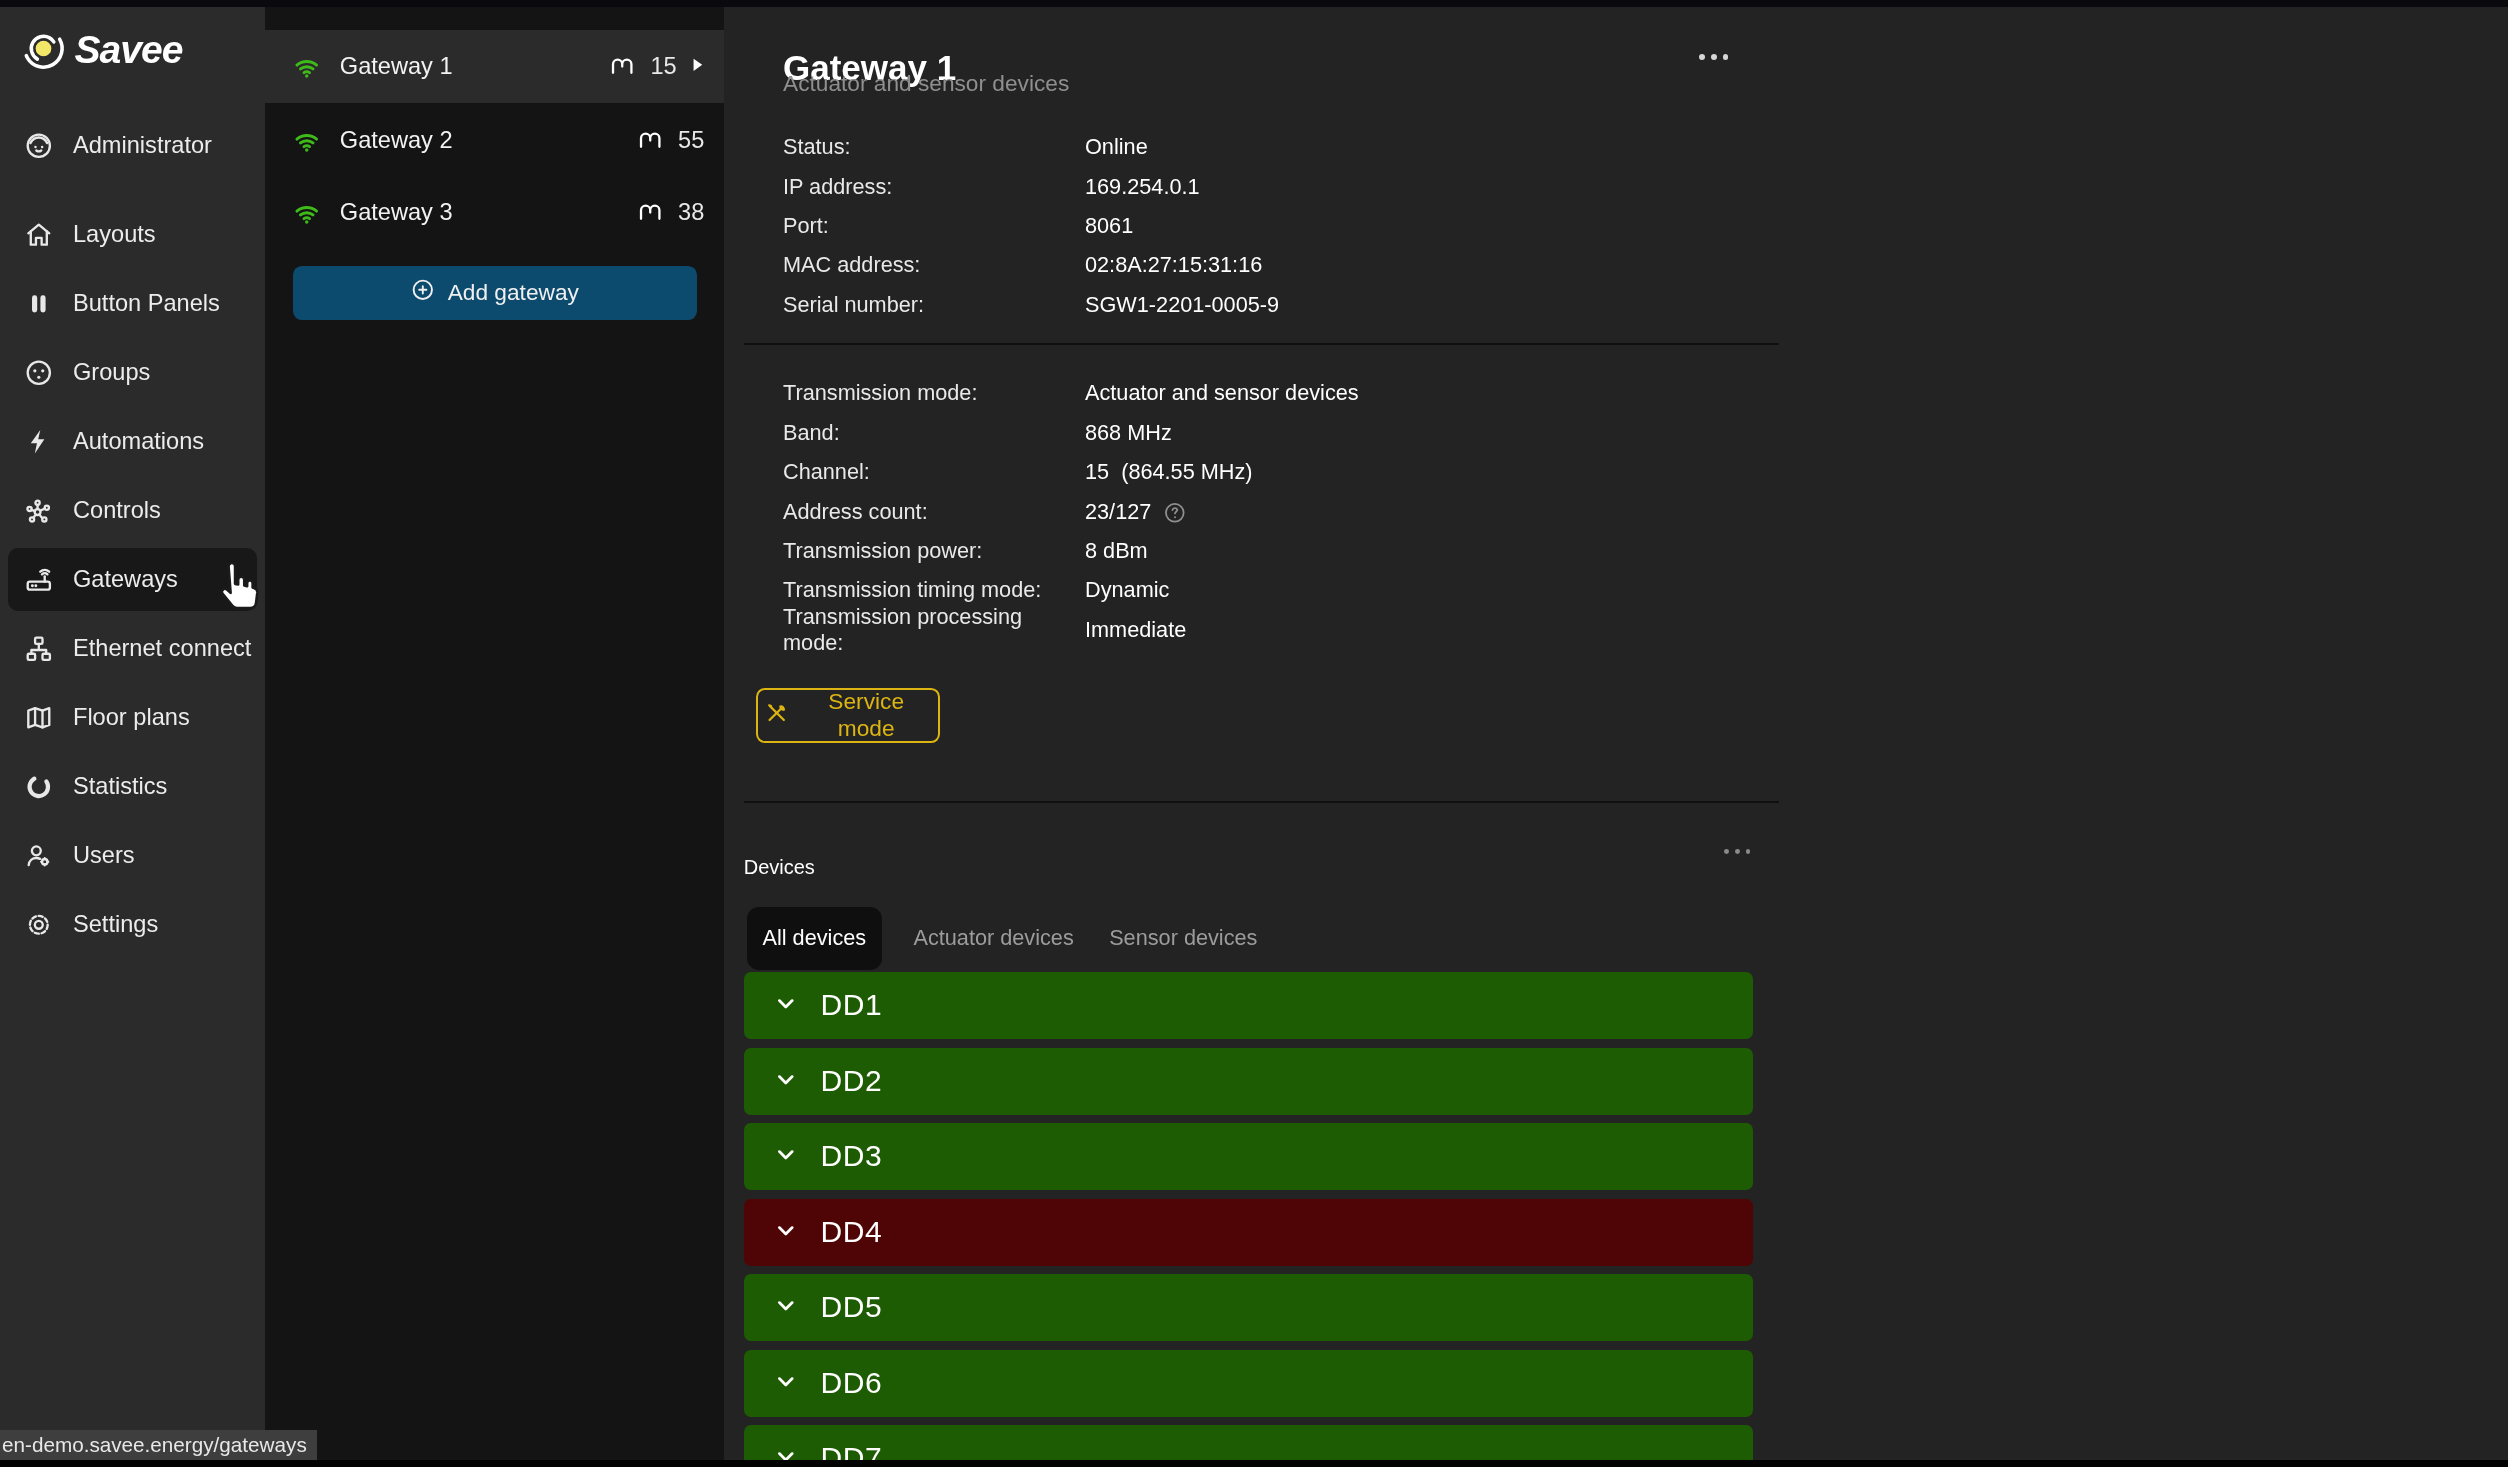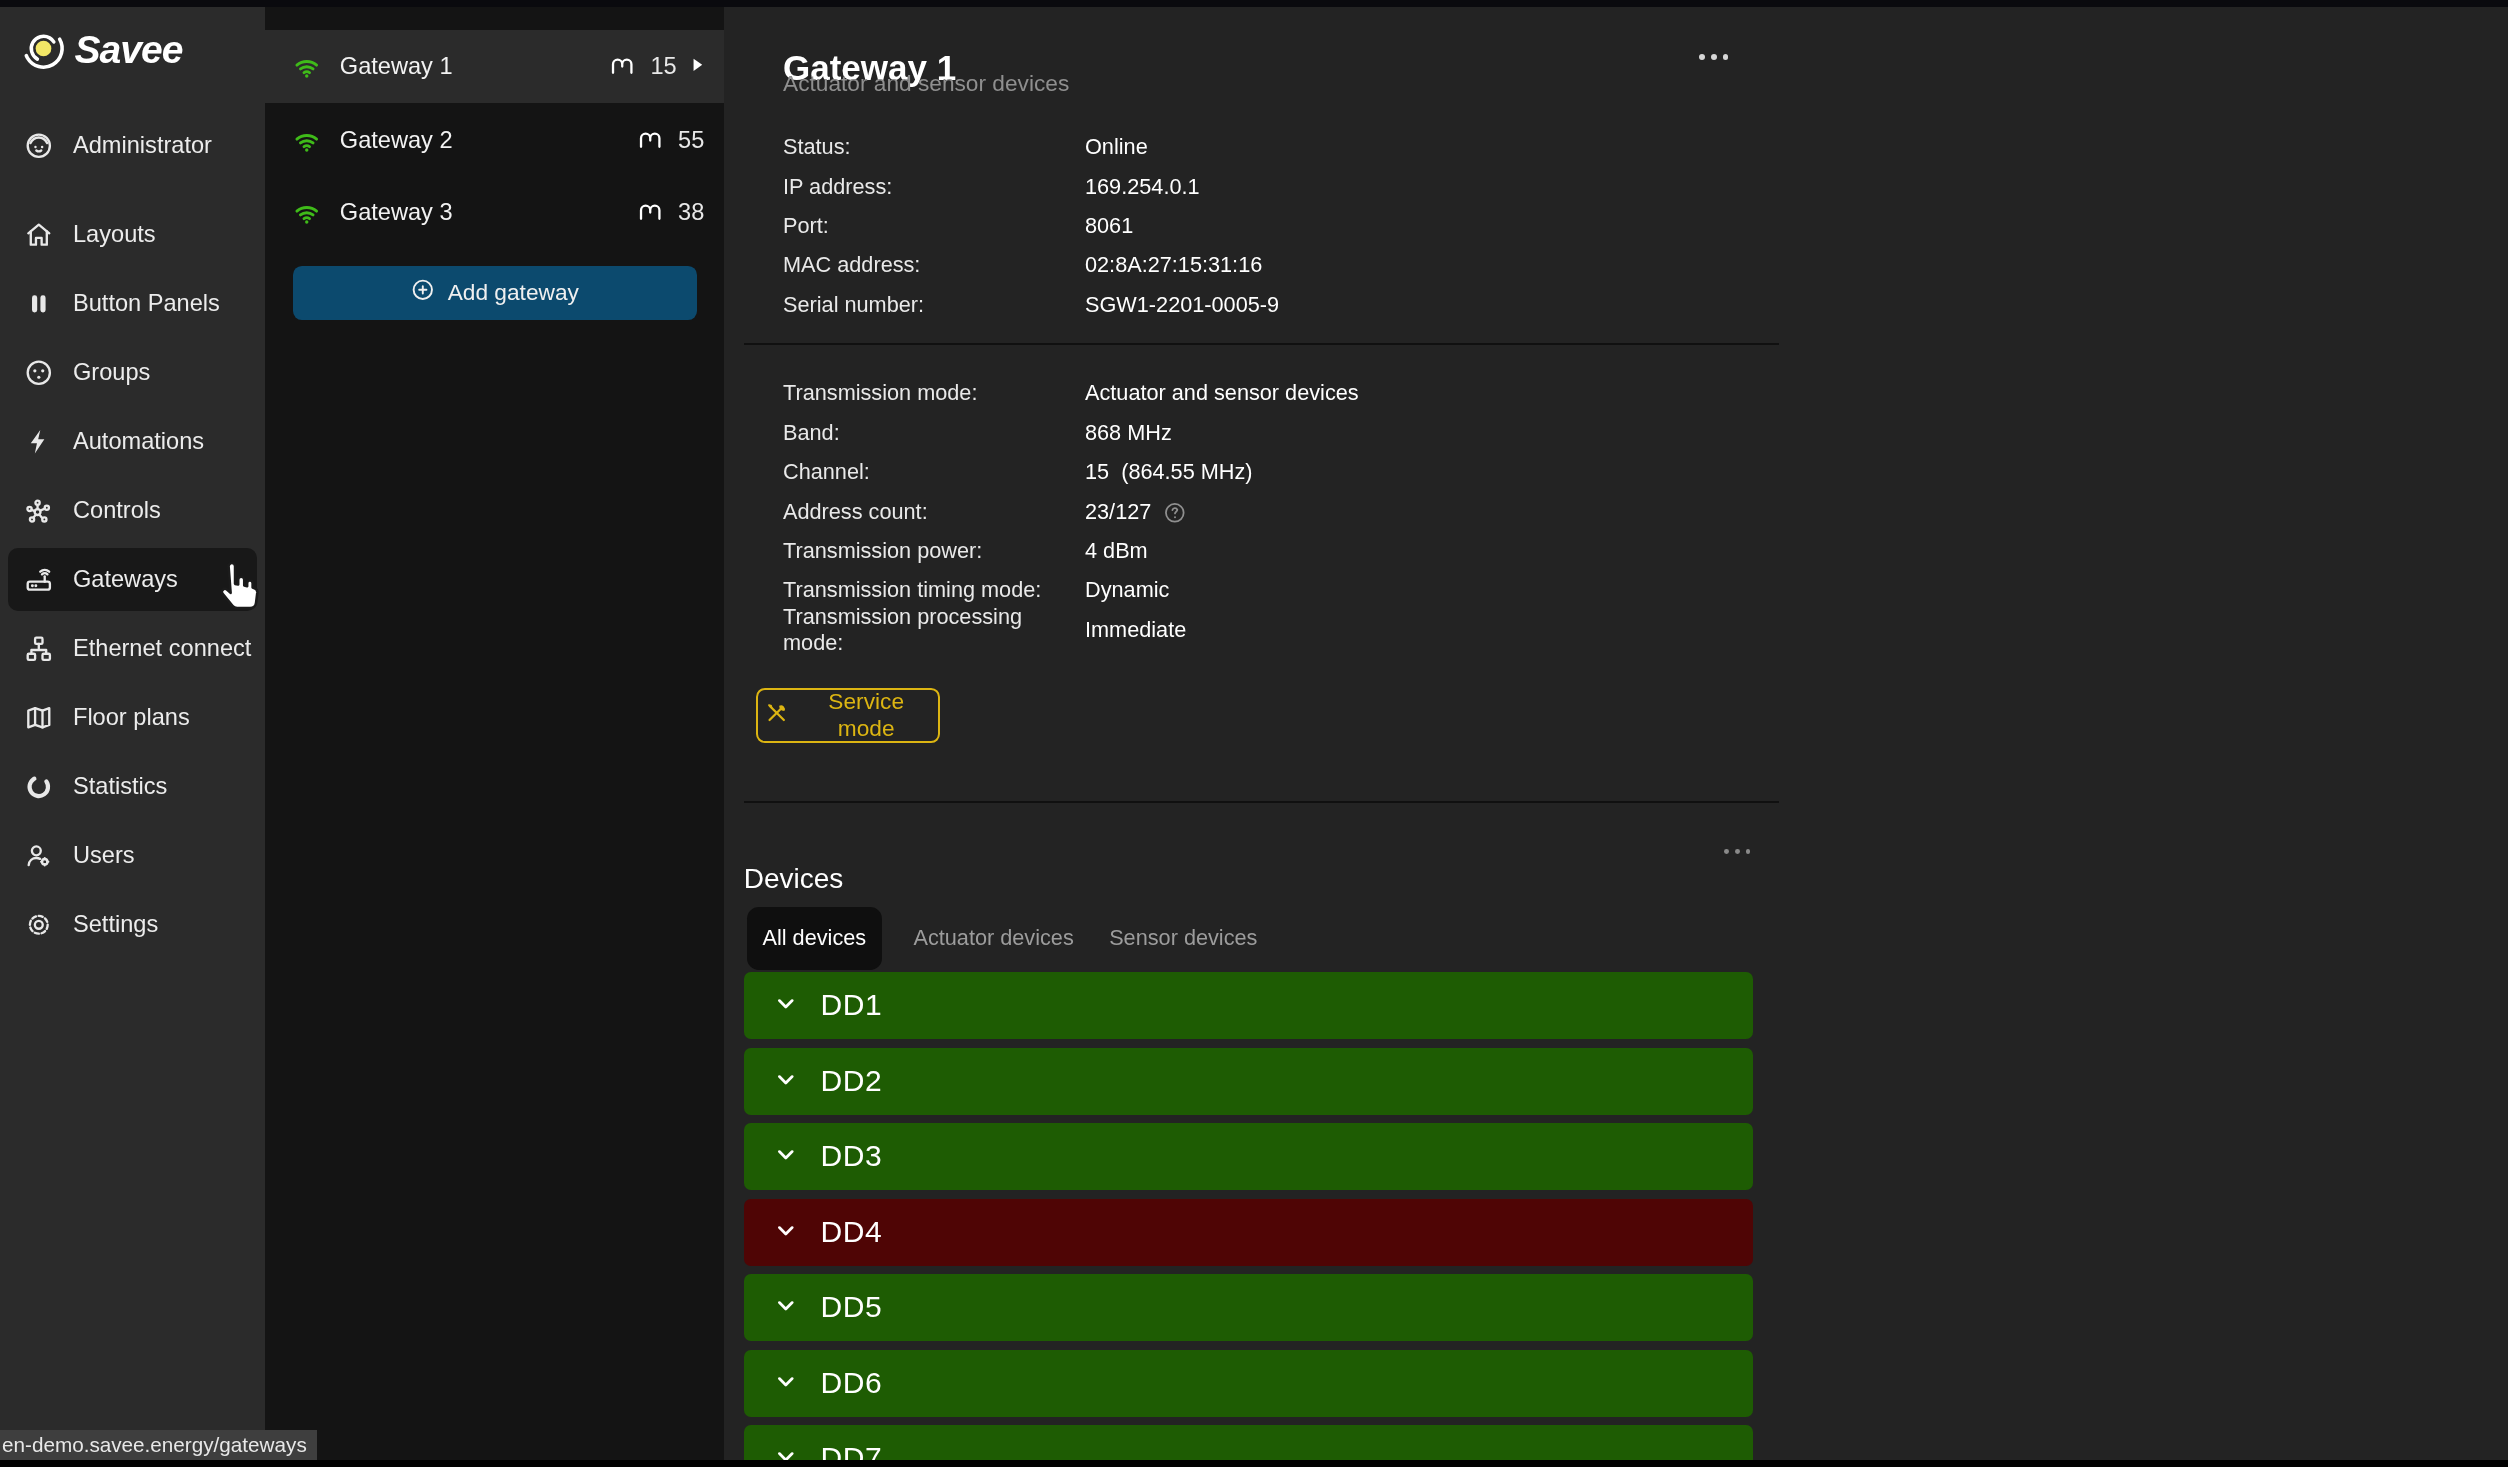--- a/index.html
+++ b/index.html
@@ -33,21 +33,21 @@
   .page-sub{position:absolute;left:59px;top:63px;color:#8f8f8f;font-size:22.7px;}
   .dots{display:flex;gap:5.9px;align-items:center;cursor:pointer;}
   .dots i{width:5.9px;height:5.9px;border-radius:50%;background:#d6d6d6;display:block;}
   .dots.gray i{background:#8a8a8a;width:4.9px;height:4.9px;}
   .dots-top{position:absolute;left:975px;top:47px;}
   .irow{position:absolute;left:59px;height:39px;display:flex;align-items:center;}
   .irow .lbl{width:302px;flex:0 0 302px;color:#e9e9e9;font-size:21.7px;}
   .irow .val{color:#fff;font-size:21.7px;white-space:pre;display:flex;align-items:center;gap:11.8px;}
   .divider{position:absolute;left:19.7px;width:1035px;height:2px;background:#101010;}
   .service-btn{position:absolute;left:31.5px;top:681px;width:184px;height:55px;background:transparent;border:2px solid var(--accent-yellow,#dcb512);border-radius:8.9px;display:flex;align-items:center;justify-content:center;gap:11.8px;color:var(--accent-yellow,#dcb512);font-size:22.7px;font-weight:500;cursor:pointer;}
-  .devices-h{position:absolute;left:19.7px;top:833px;color:#fff;font-size:28px;font-weight:500;}
+  .devices-h{position:absolute;left:19.7px;top:833px;color:#fff;font-size:20px;font-weight:500;}
   .dots-dev{position:absolute;left:1000px;top:842px;}
   .tabs{position:absolute;left:22.7px;top:894px;height:63px;display:flex;align-items:center;}
   .tab{font-size:21.7px;color:#9c9c9c;cursor:pointer;padding:0 17.7px;margin-top:12px;}
   .tab.active{background:#0f0f0f;color:#fff;border-radius:11.8px;height:63px;display:flex;align-items:center;padding:0 15.8px;margin-right:13.8px;}
   .dev-row{position:absolute;left:19.7px;width:1009px;height:67px;border-radius:6.9px;background:var(--device-ok-green,#1e5c03);display:flex;align-items:center;padding-left:29.6px;gap:21.7px;cursor:pointer;}
   .dev-row.error{background:var(--device-error-red,#4f0505);}
   .dev-row .dname{color:#fff;font-size:30px;letter-spacing:0.5px;}
 
   
   .tooltip{position:absolute;left:0;top:1430px;height:29.6px;background:#3e3e3e;color:#e8e8e8;font-size:20.7px;line-height:29.6px;padding:0 9.9px 0 2px;z-index:7;white-space:nowrap;}
@@ -337,21 +337,21 @@
           <svg viewBox="0 0 24 24" width="23.6" height="23.6" fill="none" stroke="#8f8f8f" stroke-width="1.8" stroke-linecap="round">
               <circle cx="12" cy="12" r="9"></circle>
               <path d="M9.6 9.3a2.6 2.6 0 0 1 5-.3c0 1.8-2.4 2-2.4 3.6"></path>
               <circle cx="12.2" cy="16.6" r="1" fill="#8f8f8f" stroke="none"></circle>
             </svg>
         </span>
       </span>
     </div>
     <div class="irow" style="top:525px">
       <span class="lbl">Transmission power:</span>
-      <span class="val">4 dBm</span>
+      <span class="val">8 dBm</span>
     </div>
     <div class="irow" style="top:564px">
       <span class="lbl">Transmission timing mode:</span>
       <span class="val">Dynamic</span>
     </div>
     <div class="irow" style="top:604px">
       <span class="lbl">Transmission processing mode:</span>
       <span class="val">Immediate</span>
     </div>
 

